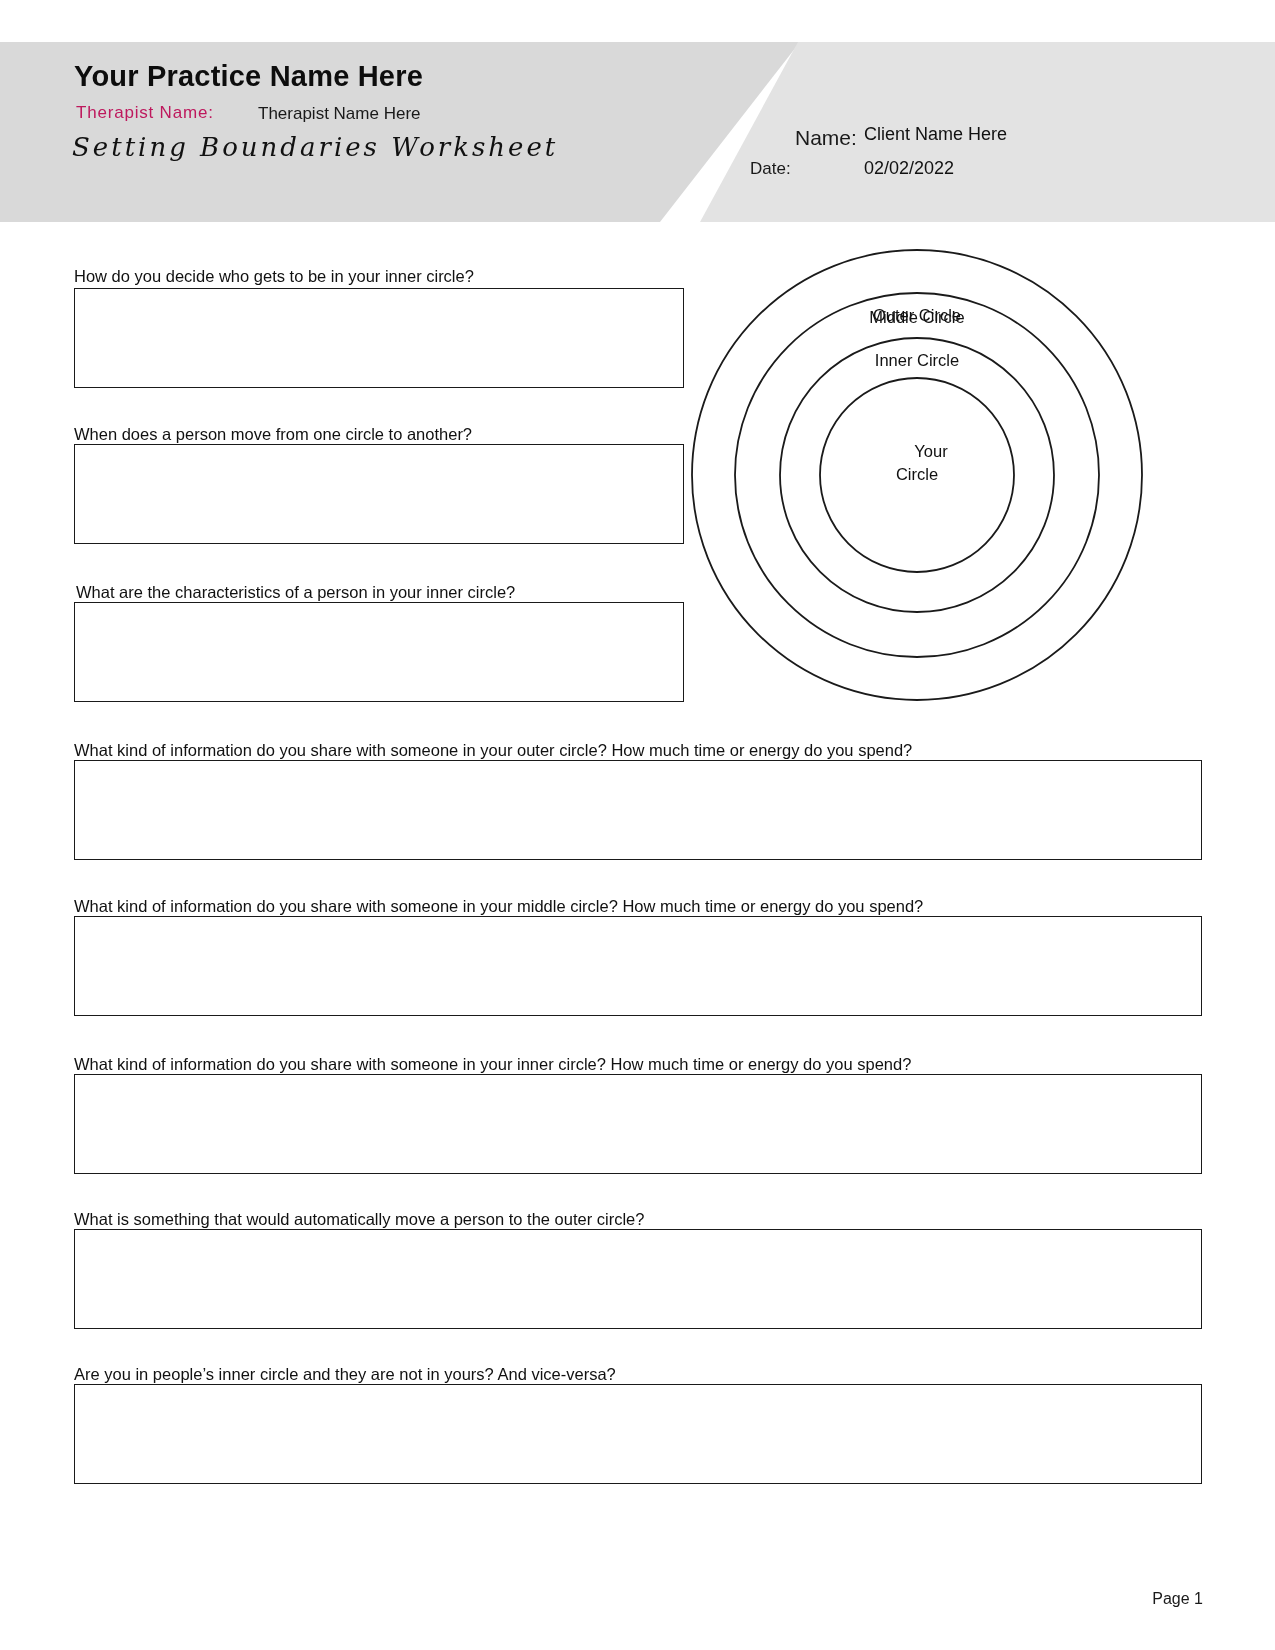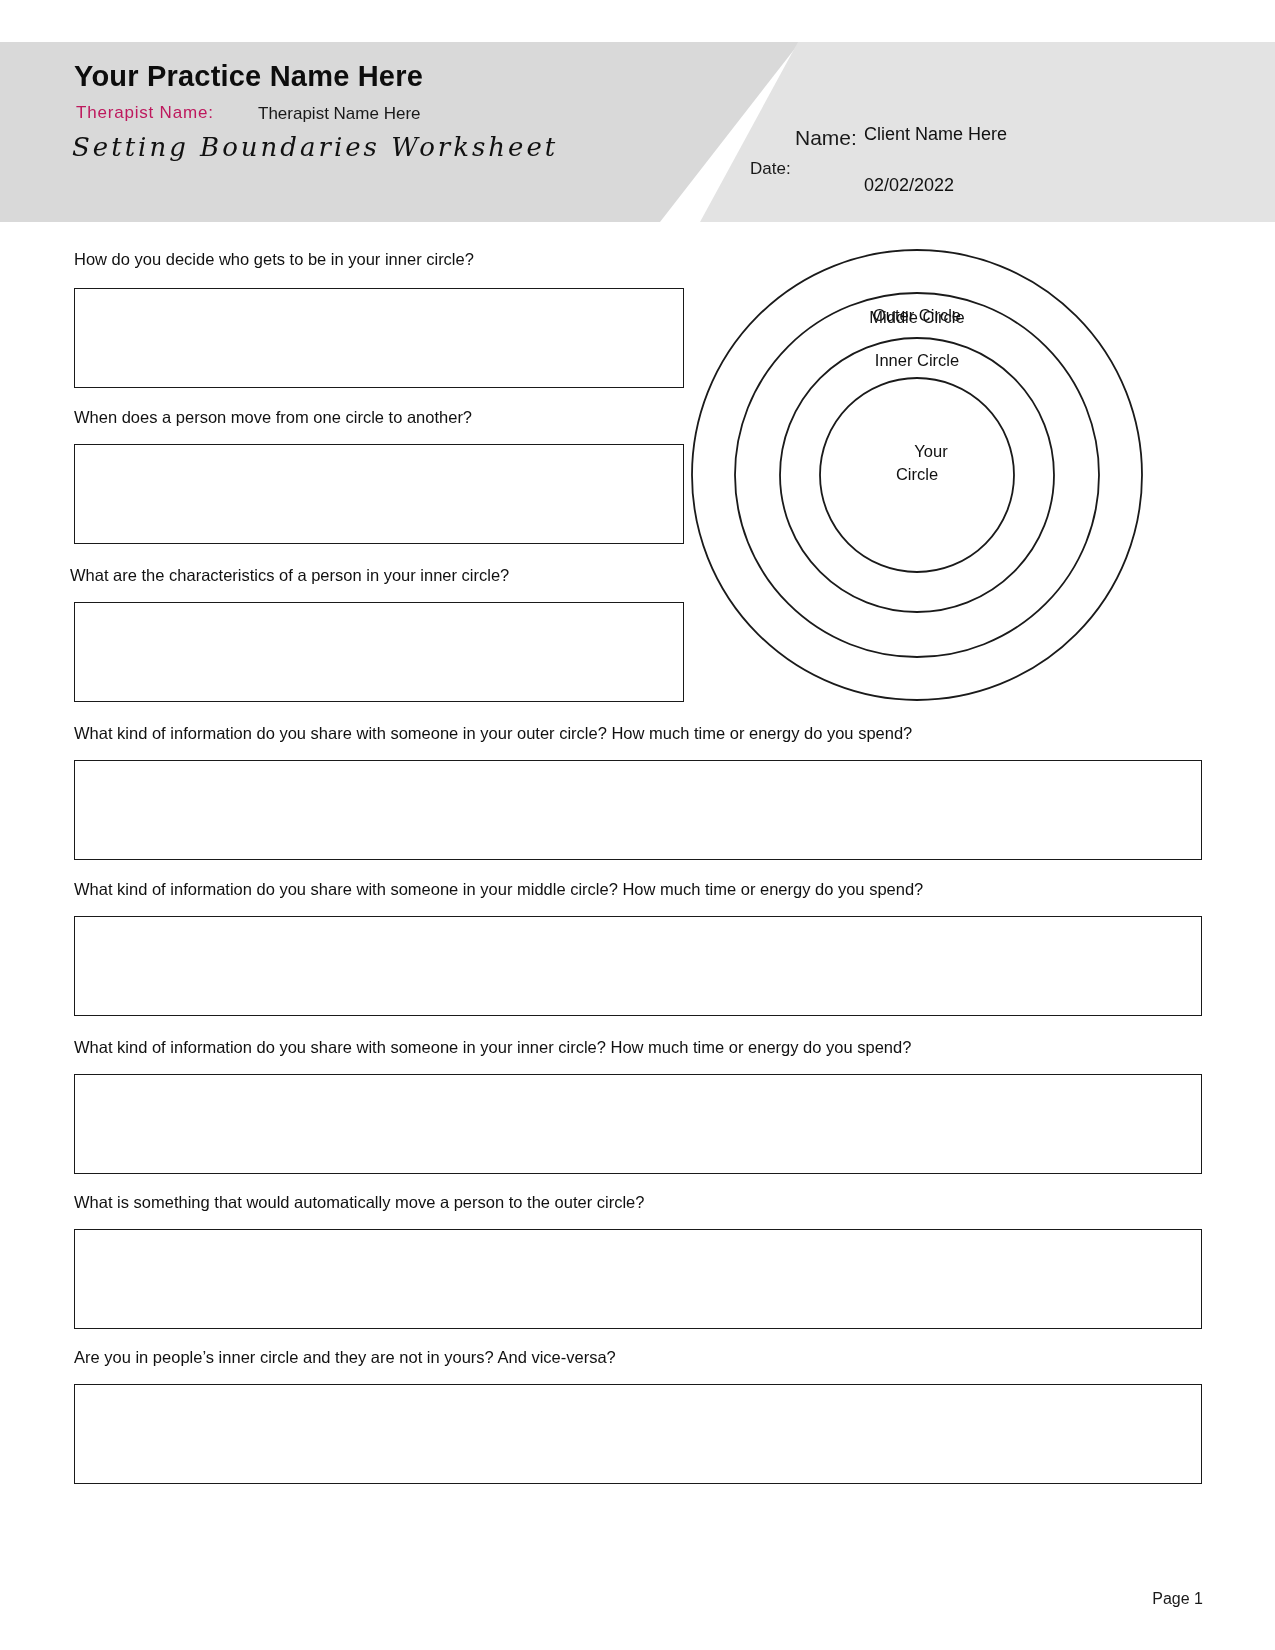--- a/index.html
+++ b/index.html
@@ -97,29 +97,29 @@
     top: 117px;
     font-size: 17px;
     color: #1a1a1a;
   }
   .date-value {
     position: absolute;
     left: 864px;
     top: 116px;
     font-size: 18px;
     color: #111111;
+  }
+
+  
+  .q-label {
+    position: absolute;
+    font-size: 16.5px;
+    color: #111111;
+    white-space: nowrap;
     margin-top: 17px;
-  }
-
-  
-  .q-label {
-    position: absolute;
-    font-size: 16.5px;
-    color: #111111;
-    white-space: nowrap;
   }
   .answer-box {
     position: absolute;
     border: 1.6px solid #1a1a1a;
     background: #ffffff;
     box-sizing: border-box;
   }
 
   
   .circles {
@@ -179,21 +179,21 @@
   <div class="circ-label" style="left:141px; top:194px;">Your</div>
   <div class="circ-label" style="left:127px; top:217px;">Circle</div>
 </div>
 
 <div class="q-label" style="left:74px; top:250px;">How do you decide who gets to be in your inner circle?</div>
 <div class="answer-box" style="left:74px; top:288px; width:610px; height:100px;"></div>
 
 <div class="q-label" style="left:74px; top:408px;">When does a person move from one circle to another?</div>
 <div class="answer-box" style="left:74px; top:444px; width:610px; height:100px;"></div>
 
-<div class="q-label" style="left:70px; top:566px;">What are the characteristics of a person in your inner circle?</div>
+<div class="q-label" style="left:76px; top:566px;">What are the characteristics of a person in your inner circle?</div>
 <div class="answer-box" style="left:74px; top:602px; width:610px; height:100px;"></div>
 
 <div class="q-label" style="left:74px; top:724px;">What kind of information do you share with someone in your outer circle? How much time or energy do you spend?</div>
 <div class="answer-box" style="left:74px; top:760px; width:1128px; height:100px;"></div>
 
 <div class="q-label" style="left:74px; top:880px;">What kind of information do you share with someone in your middle circle? How much time or energy do you spend?</div>
 <div class="answer-box" style="left:74px; top:916px; width:1128px; height:100px;"></div>
 
 <div class="q-label" style="left:74px; top:1038px;">What kind of information do you share with someone in your inner circle? How much time or energy do you spend?</div>
 <div class="answer-box" style="left:74px; top:1074px; width:1128px; height:100px;"></div>

